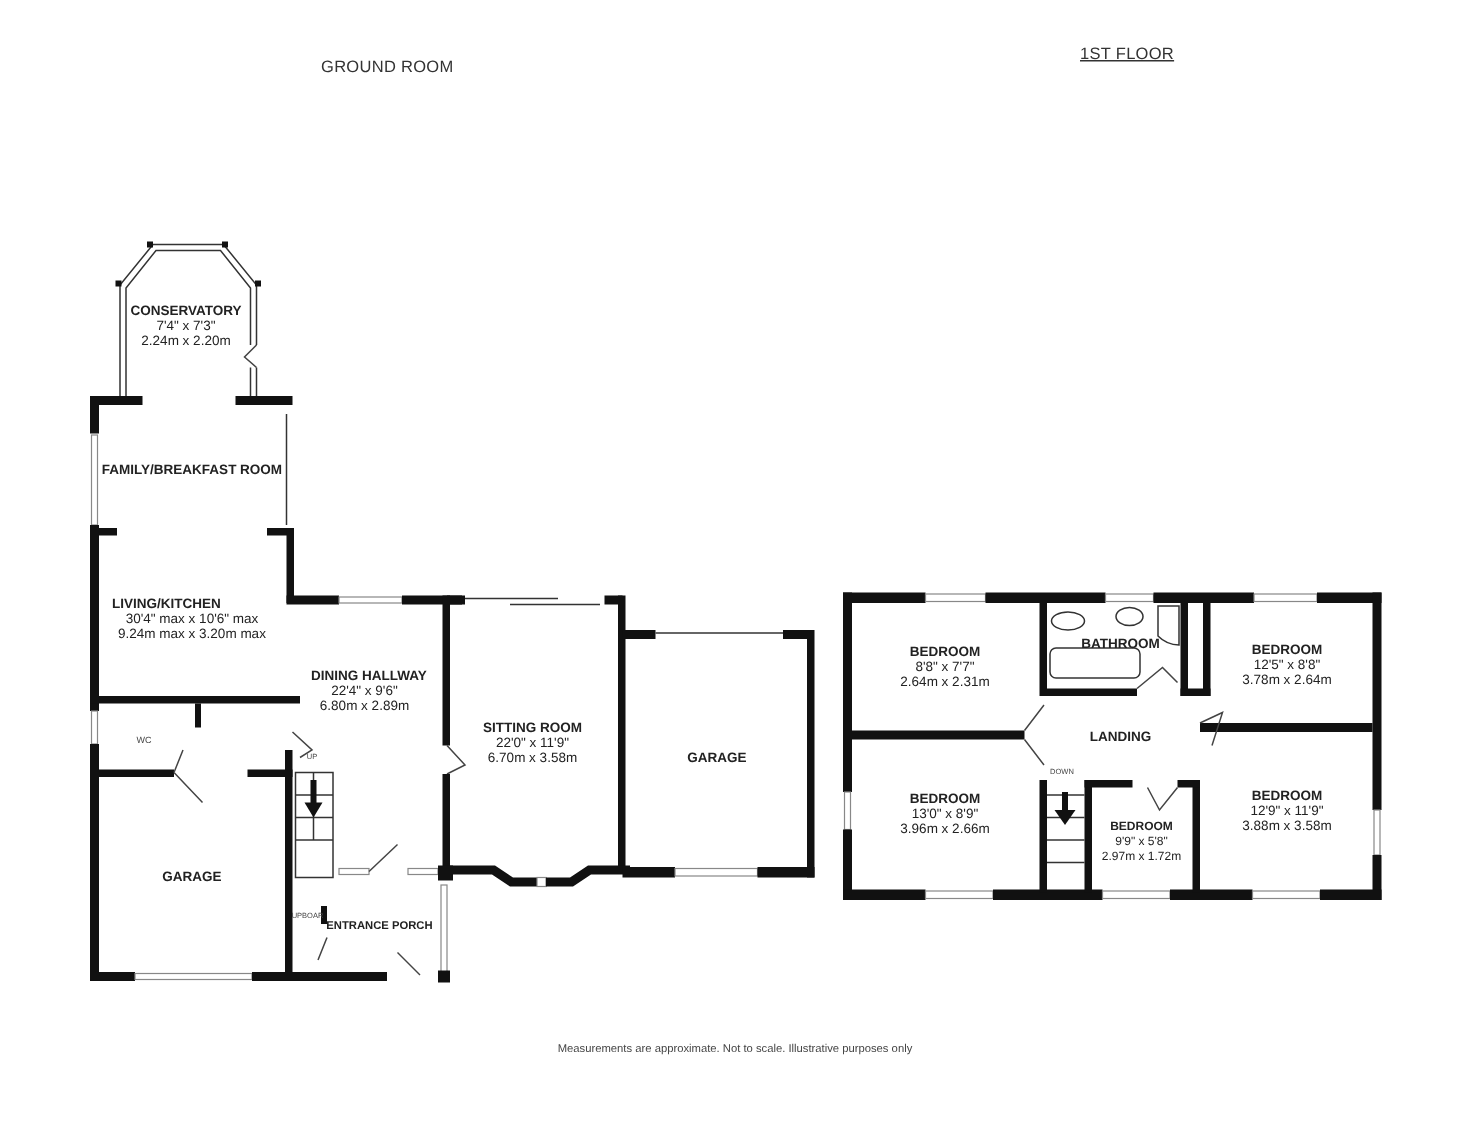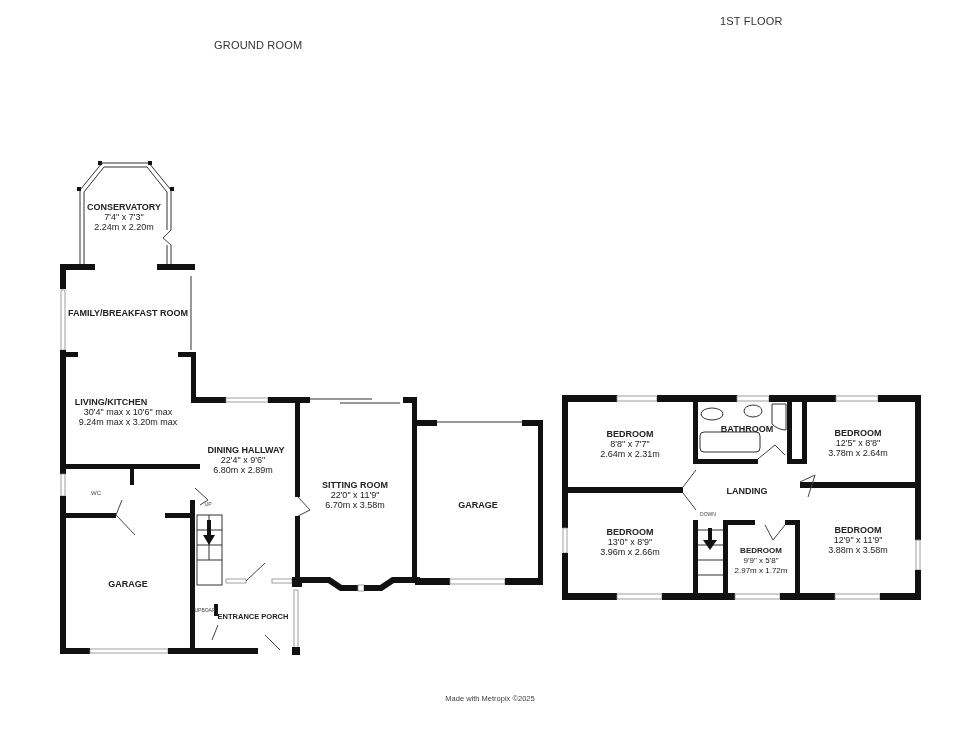--- a/index.html
+++ b/index.html
@@ -12,21 +12,21 @@
   .door { stroke:#444; stroke-width:1; fill:none; }
   .lbl { font-family:"Liberation Sans", sans-serif; font-weight:bold; font-size:9px; fill:#222; text-anchor:middle; }
   .dim { font-family:"Liberation Sans", sans-serif; font-size:9px; fill:#222; text-anchor:middle; }
   .small { font-family:"Liberation Sans", sans-serif; font-size:5px; fill:#444; text-anchor:middle; }
   .footer { position:absolute; left:0; width:980px; text-align:center; font-size:7.5px; color:#444; line-height:10px; }
 </style>
 </head>
 <body>
 
 <div class="floor-title" style="left:214px; top:39px;">GROUND ROOM</div>
-<div class="floor-title" style="left:720px; top:15px;">1ST FLOOR</div>
+<div class="floor-title" style="left:720px; top:30px;text-decoration:underline;">1ST FLOOR</div>
 
 <svg width="980" height="751" viewBox="0 0 980 751">
 
   <g>
 
     <g>
       <polyline class="thin" points="80,265 80,190 102,163 149,163 171,190 171,230"></polyline>
       <polyline class="thin" points="84,265 84,192 104,167 147,167 167,192 167,230"></polyline>
       <polyline class="thin" points="171,245 171,265"></polyline>
       <polyline class="thin" points="167,245 167,265"></polyline>
@@ -235,14 +235,14 @@
     </g>
     <g>
       <text class="lbl" x="858" y="533">BEDROOM</text>
       <text class="dim" x="858" y="543">12'9"  x 11'9"</text>
       <text class="dim" x="858" y="553">3.88m  x 3.58m</text>
     </g>
   </g>
 </svg>
 
 <div class="footer" style="top:694px;">
-  <div>Made with Metropix ©2025</div>
+  <div>Measurements are approximate.  Not to scale.  Illustrative purposes only</div>
 </div>
 
 </body></html>

